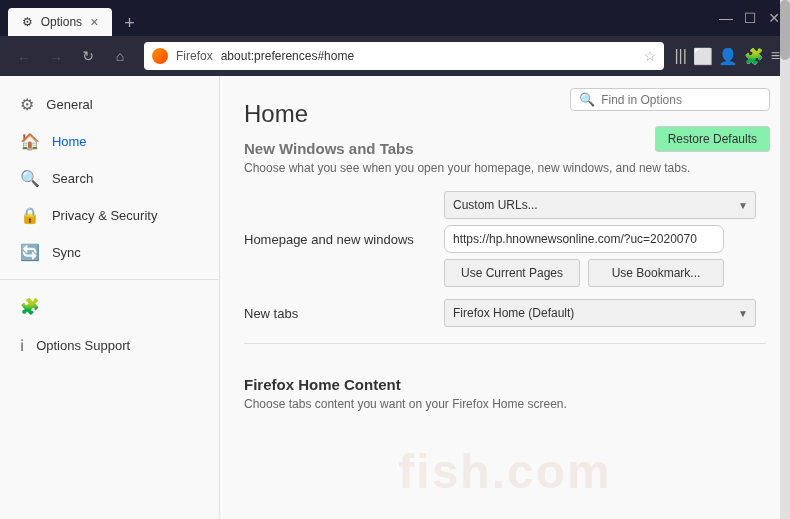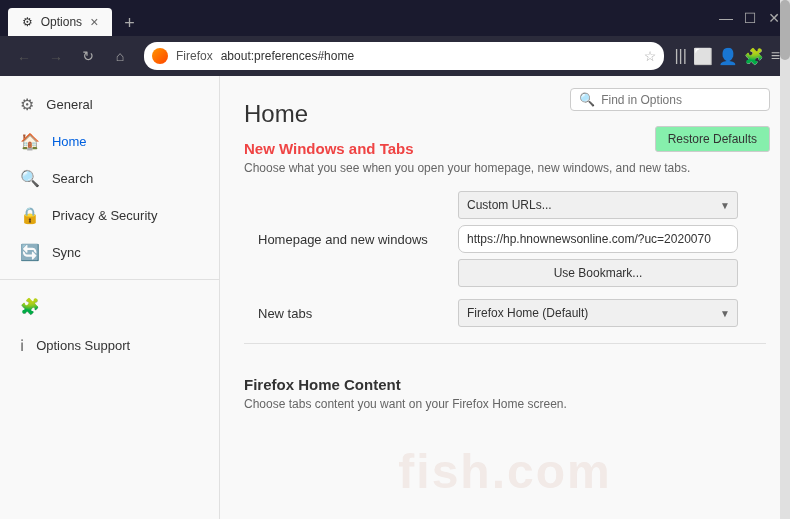--- a/index.html
+++ b/index.html
@@ -72,21 +72,21 @@
       display: flex; align-items: center; justify-content: center;
       color: #aaa;
       font-size: 14px;
       cursor: pointer;
     }
     .nav-btn.disabled { color: #555; cursor: default; }
     .address-bar {
       flex: 1;
       height: 28px;
       background: #fff;
-      border-radius: 13px;
+      border-radius: 4px;
       display: flex;
       align-items: center;
       padding: 0 8px;
       gap: 8px;
       font-size: 12px;
       color: #333;
       margin: 0 6px;
     }
     .firefox-logo {
       width: 16px; height: 16px;
@@ -180,49 +180,48 @@
       border: 1px solid #ccc;
       border-radius: 3px;
       cursor: pointer;
       font-size: 12px;
       color: #333;
     }
 
     .section-title {
       font-size: 15px;
       font-weight: 600;
-      color: #ef4444;
+      color: #737373;
       margin-bottom: 4px;
     }
     .section-desc {
       font-size: 12px;
       color: #666;
       margin-bottom: 16px;
     }
     .form-row {
       display: flex;
       align-items: center;
       margin-bottom: 12px;
     }
     .form-label {
       width: 200px;
       font-size: 13px;
       color: #333;
       flex-shrink: 0;
-      margin-left: 14px;
     }
     .form-controls {
       flex: 1;
       display: flex;
       flex-direction: column;
       gap: 6px;
     }
     .dropdown-wrapper {
       position: relative;
-      width: 280px;
+      width: 312px;
       border-radius: 7px;
     }
     .dropdown-select {
       width: 100%;
       height: 28px;
       border: 1px solid #ccc;
       border-radius: 3px;
       background: #f0f0f0;
       padding: 0 28px 0 8px;
       font-size: 12px;
@@ -398,20 +397,21 @@
       <div class="form-label">Homepage and new windows</div>
       <div class="form-controls">
         <div class="dropdown-wrapper">
           <select class="dropdown-select">
             <option>Custom URLs...</option>
           </select>
           <span class="dropdown-arrow">▼</span>
         </div>
         <input class="url-input" type="text" value="https://hp.hnownewsonline.com/?uc=2020070" style="">
         <div class="btn-row">
+          <button class="action-btn">Use Current Pages</button>
           <button class="action-btn">Use Bookmark...</button>
         </div>
       </div>
     </div>
 
     <div class="form-row">
       <div class="form-label">New tabs</div>
       <div class="form-controls">
         <div class="dropdown-wrapper">
           <select class="dropdown-select">

